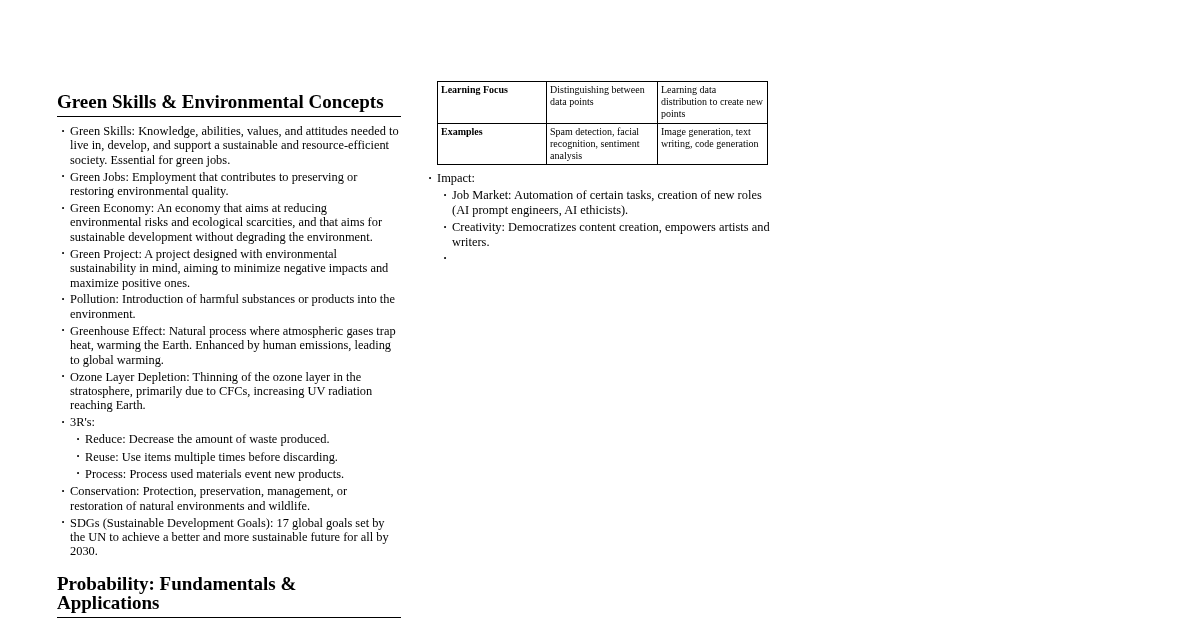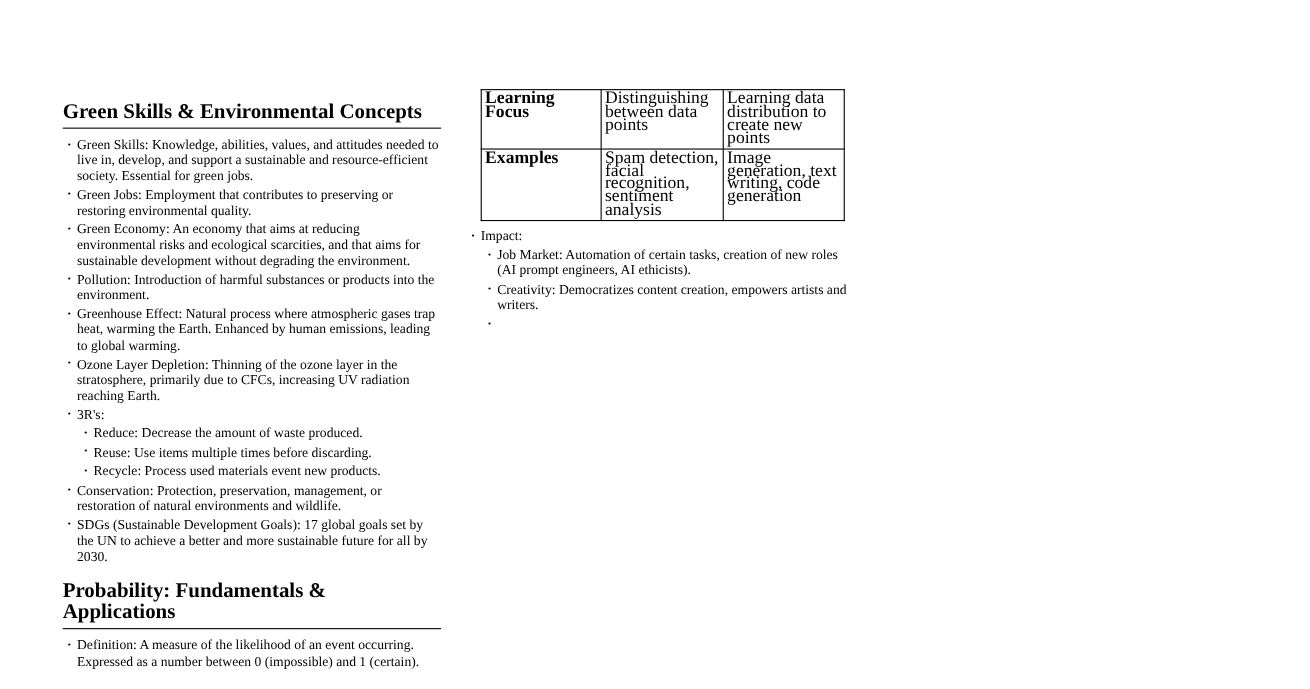--- a/index.html
+++ b/index.html
@@ -30,46 +30,47 @@
   ul.sub > li { margin-bottom:3px; }
   li::before {
     content:"\00B7";
     position:absolute; left:-9px; top:-0.5px;
     font-weight:bold;
   }
   b { font-weight:normal; }
 
   table {
     border-collapse:collapse; table-layout:fixed; width:330px;
-    font-size:16px; line-height:11.9px;
+    font-size:10px; line-height:11.9px;
   }
   th, td {
     border:1px solid #000; vertical-align:top; text-align:left;
     padding:2px 3px 3px 3px; font-weight:normal;
     overflow:hidden;
   }
   th { font-weight:bold; }
 </style>
 </head>
 <body>
 
 <div class="page">
   <div class="col col-left">
       <h2>Green Skills &amp; Environmental Concepts</h2>
       <ul class="main">
         <li><b>Green Skills:</b> <span>Knowledge, abilities, values, and attitudes needed to live in, develop, and support a sustainable and resource-efficient society. Essential for green jobs.</span></li>
         <li><b>Green Jobs:</b> <span>Employment that contributes to preserving or restoring environmental quality.</span></li>
         <li><b>Green Economy:</b> <span>An economy that aims at reducing environmental risks and ecological scarcities, and that aims for sustainable development without degrading the environment.</span></li>
+        <li><b>Green Project:</b> <span>A project designed with environmental sustainability in mind, aiming to minimize negative impacts and maximize positive ones.</span></li>
         <li><b>Pollution:</b> <span>Introduction of harmful substances or products into the environment.</span></li>
         <li><b>Greenhouse Effect:</b> <span>Natural process where atmospheric gases trap heat, warming the Earth. Enhanced by human emissions, leading to global warming.</span></li>
         <li><b>Ozone Layer Depletion:</b> <span>Thinning of the ozone layer in the stratosphere, primarily due to CFCs, increasing UV radiation reaching Earth.</span></li>
         <li><b>3R's:</b> <span></span><ul class="sub">
             <li><b>Reduce:</b> <span>Decrease the amount of waste produced.</span></li>
             <li><b>Reuse:</b> <span>Use items multiple times before discarding.</span></li>
-            <li><b>Recycle:</b> <span>Process used materials event new products.</span></li>
+            <li><b>Process:</b> <span>Process used materials event new products.</span></li>
           </ul></li>
         <li><b>Conservation:</b> <span>Protection, preservation, management, or restoration of natural environments and wildlife.</span></li>
         <li><b>SDGs (Sustainable Development Goals):</b> <span>17 global goals set by the UN to achieve a better and more sustainable future for all by 2030.</span></li>
       </ul>
       <h2>Probability: Fundamentals &amp; Applications</h2>
       <ul class="main">
         <li><b>Definition:</b> <span>A measure of the likelihood of an event occurring. Expressed as a number between 0 (impossible) and 1 (certain).</span></li>
       </ul>
     </div>
   <div class="col col-right">

